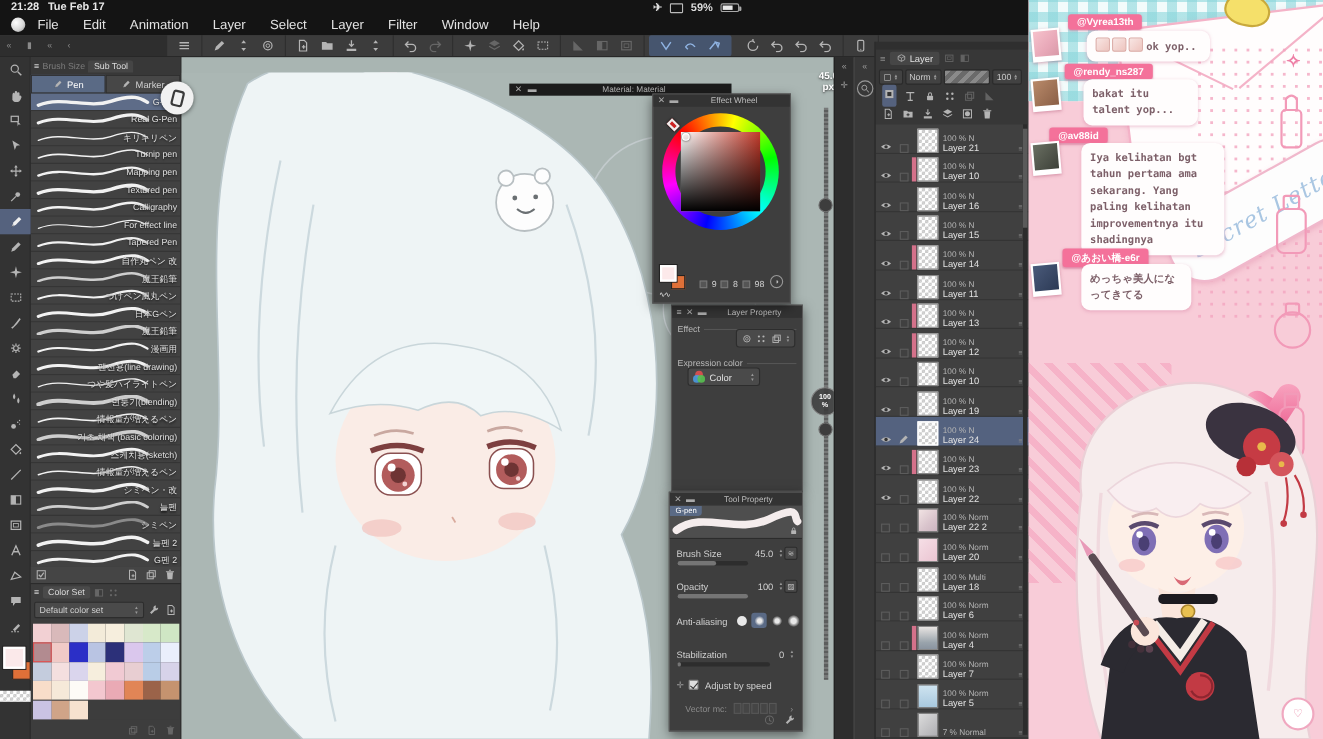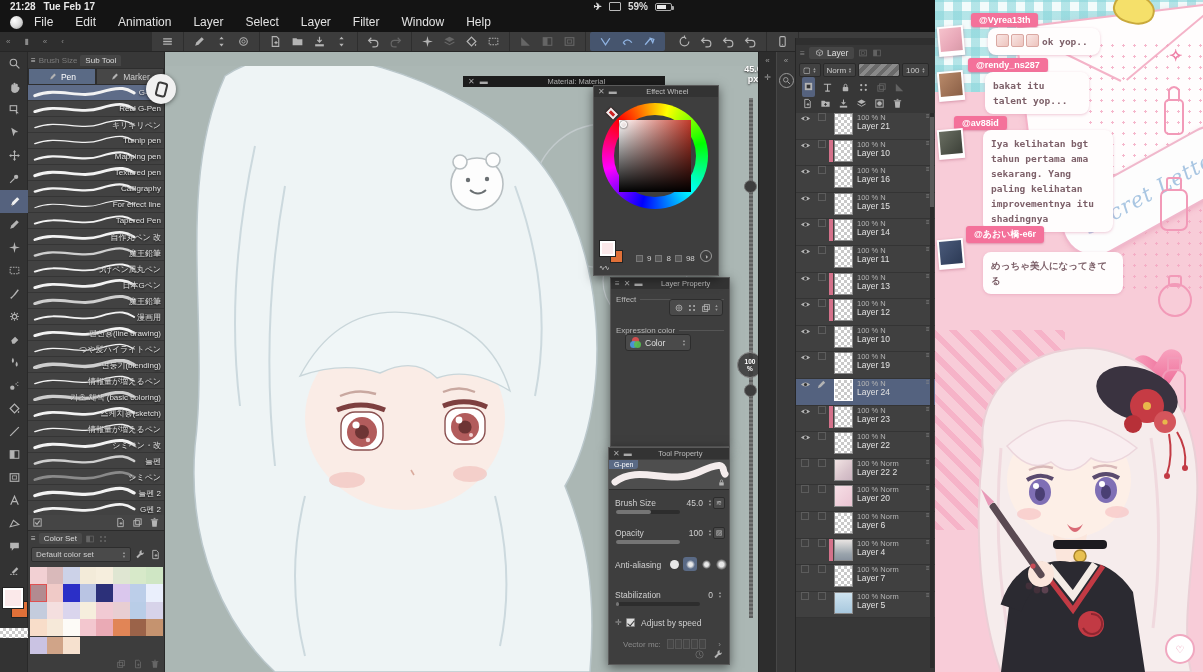--- a/index.html
+++ b/index.html
@@ -137,21 +137,21 @@
 #layerpanel{position:absolute;left:795px;top:38px;width:140px;height:634px;background:#373737;border-left:1px solid #262626}
 #lpTop{height:7px;background:#2f2f2f}
 #lpTabs{height:16px;display:flex;align-items:center;gap:4px;font-size:8.5px;padding:0 4px;color:#888}
 #lpTabs .activetab{background:#464646;color:#e0e0e0;padding:1px 6px;border-radius:2px;display:flex;gap:3px;align-items:center}
 #lpCtl{height:18px;display:flex;align-items:center;gap:2px;padding:0 3px}
 .lchip{background:#424242;border:1px solid #2a2a2a;border-radius:2px;height:14px;display:flex;align-items:center;font-size:8px;color:#ccc;padding:0 3px;gap:2px}
 #lpSlider{width:42px;height:14px;border:1px solid #2a2a2a;border-radius:2px;background:repeating-linear-gradient(135deg,#8a8a8a 0 4px,#6a6a6a 4px 8px)}
 #lpIcons1,#lpIcons2{height:16px;display:flex;align-items:center;gap:7px;padding:0 6px}
 #lpIcons1 .first{background:#55627e;border-radius:2px;padding:1px}
 #layerlist{position:absolute;left:0;top:75px;width:140px;height:559px;overflow:hidden}
-.lrow{position:relative;height:26.6px;background:#404040;border-bottom:1px solid #343434;display:flex;align-items:flex-start}
+.lrow{position:relative;height:26.6px;background:#404040;border-bottom:1px solid #343434;display:flex;align-items:flex-end}
 .lrow.sel{background:#54627f}
 .eyec{width:18px;display:flex;justify-content:center}
 .chkc{width:15px;display:flex;justify-content:center}
 .sqr{width:8px;height:8px;border:1px solid #5c5c5c}
 .tagbar{width:4px;height:22px;margin-right:1px}
 .tag-on{background:#d4718a}
 .thumb{width:19px;height:22px;border:1px solid #888}
 .lrow.sel .thumb{border:1.5px solid #fff}
 .ltext{flex:1;padding-left:4px;line-height:9px;overflow:hidden;white-space:nowrap}
 .lpct{font-size:7.5px;color:#b5b5b5}
@@ -1485,20 +1485,35 @@
       <div class="lrow">
         <span class="eyec">
           <span class="sqr"></span>
         </span>
         <span class="chkc">
           <span class="sqr"></span>
         </span>
     <span class="tagbar "></span>
     <span class="thumb checker"></span>
     <span class="ltext">
+          <div class="lpct">100 % Multi</div>
+          <div class="lname">Layer 18</div>
+        </span>
+    <span class="lmenu">≡</span>
+      </div>
+      <div class="lrow">
+        <span class="eyec">
+          <span class="sqr"></span>
+        </span>
+        <span class="chkc">
+          <span class="sqr"></span>
+        </span>
+    <span class="tagbar "></span>
+    <span class="thumb checker"></span>
+    <span class="ltext">
           <div class="lpct">100 % Norm</div>
           <div class="lname">Layer 6</div>
         </span>
     <span class="lmenu">≡</span>
       </div>
       <div class="lrow">
         <span class="eyec">
           <span class="sqr"></span>
         </span>
         <span class="chkc">
@@ -1532,20 +1547,35 @@
           <span class="sqr"></span>
         </span>
         <span class="chkc">
           <span class="sqr"></span>
         </span>
     <span class="tagbar "></span>
     <span class="thumb t-blue"></span>
     <span class="ltext">
           <div class="lpct">100 % Norm</div>
           <div class="lname">Layer 5</div>
+        </span>
+    <span class="lmenu">≡</span>
+      </div>
+      <div class="lrow">
+        <span class="eyec">
+          <span class="sqr"></span>
+        </span>
+        <span class="chkc">
+          <span class="sqr"></span>
+        </span>
+    <span class="tagbar "></span>
+    <span class="thumb t-sketch"></span>
+    <span class="ltext">
+          <div class="lpct">7 % Normal</div>
+          <div class="lname"></div>
         </span>
     <span class="lmenu">≡</span>
       </div>
     </div>
   <div id="lpsb">
       <i></i>
     </div>
 </div>
 
 <div id="overlay">
@@ -1599,21 +1629,21 @@
     <span class="avatar av-a3" style="left:3px;top:13px">
           <i></i>
         </span>
     <span class="bubble" style="left:48px;top:14px;width:130px"><span class="ctext">Iya kelihatan bgt tahun pertama ama sekarang. Yang paling kelihatan improvementnya itu shadingnya</span></span>
       </div>
       <div class="msg" style="left: 0px; top: 226px;">
         <span class="badge" style="left:31px;top:0">@あおい橋-e6r</span>
     <span class="avatar av-a4" style="left:3px;top:13px">
           <i></i>
         </span>
-    <span class="bubble" style="left:48px;top:26px;width:140px"><span class="ctext">めっちゃ美人になってきてる</span></span>
+    <span class="bubble" style="left:48px;top:14px;width:100px"><span class="ctext">めっちゃ美人になってきてる</span></span>
       </div>
     </div>
   <svg id="charsvg" width="258" height="344" viewBox="0 0 258 344">
 
     <path d="M42 122 C32 42 120 8 172 24 C230 40 260 96 256 172 C252 238 240 300 250 344 L60 344 C40 290 32 202 42 122 Z" fill="#f6ecec" stroke="#eBcfd6" stroke-width="2"></path>
     <path d="M60 120 q-8 90 6 180 M210 110 q14 90 2 190" fill="none" stroke="#f0d9de" stroke-width="3"></path>
 
     <ellipse cx="196" cy="66" rx="42" ry="26" fill="#3a3340" transform="rotate(18 196 66)"></ellipse>
 
     <ellipse cx="128" cy="152" rx="62" ry="58" fill="#fdefe7"></ellipse>

